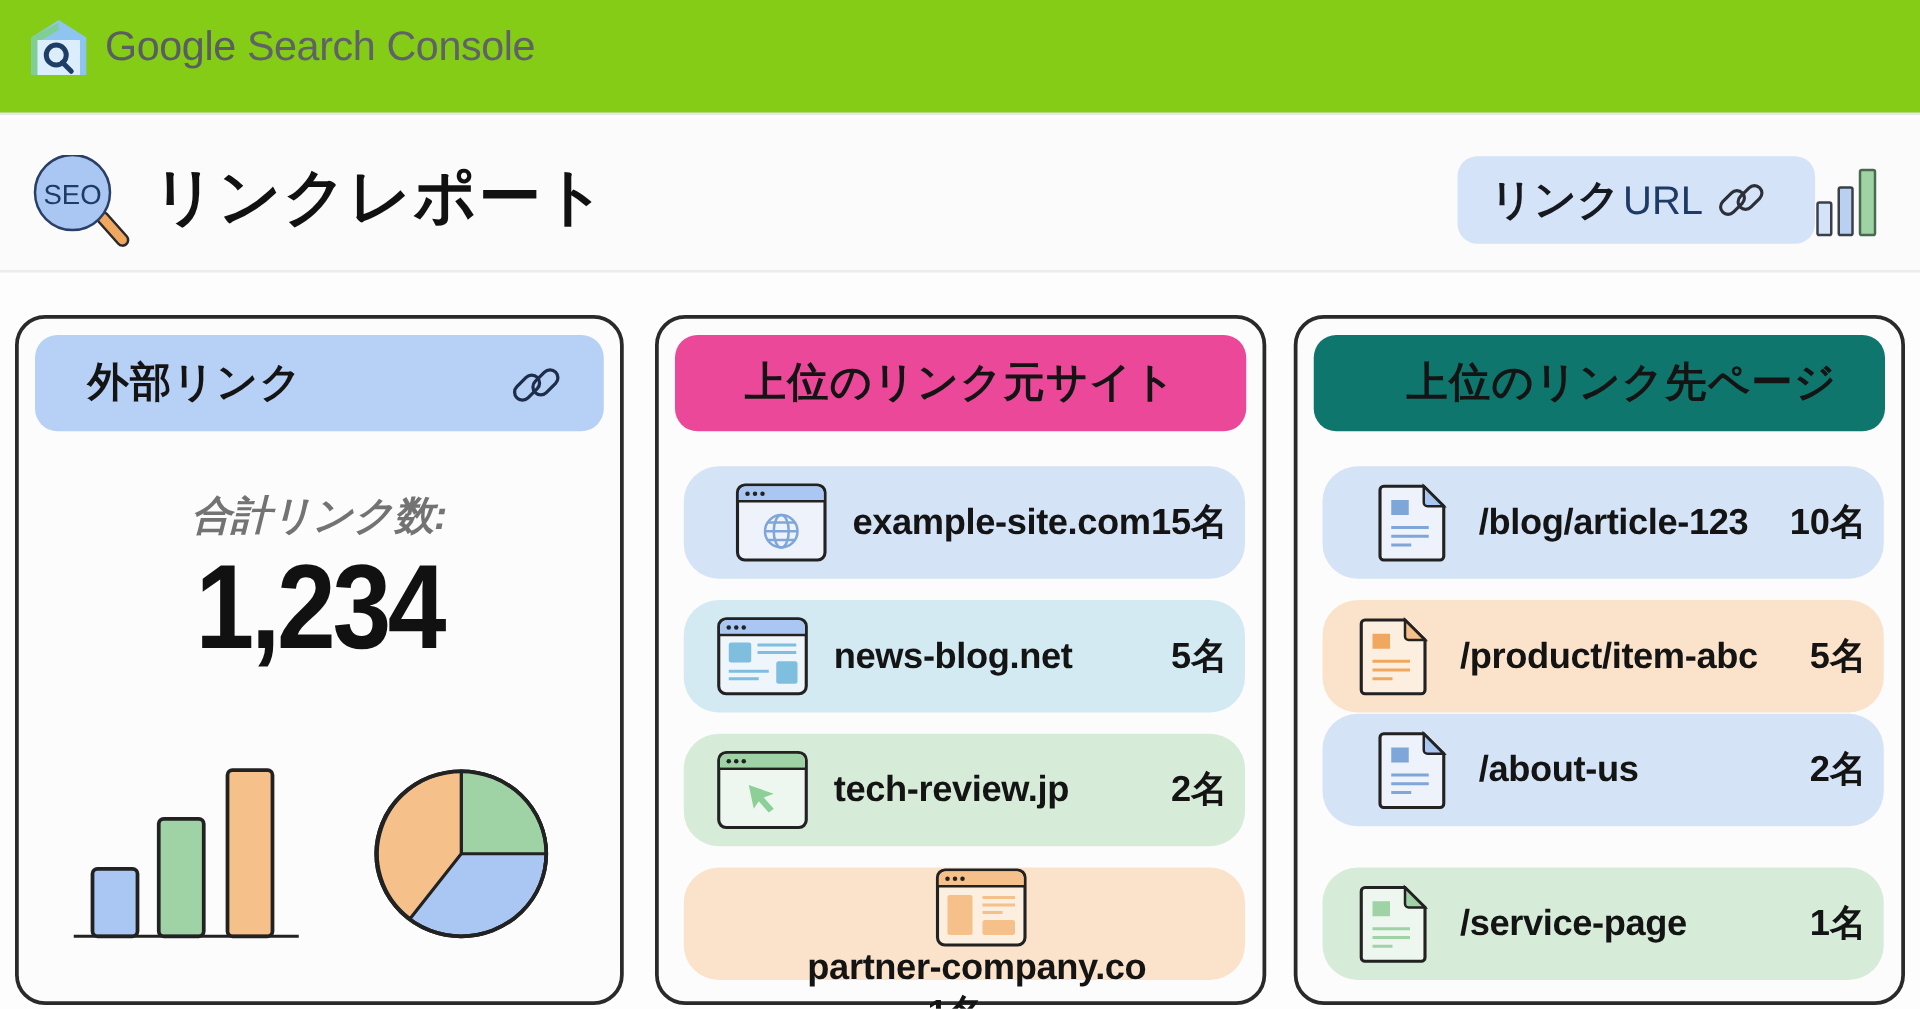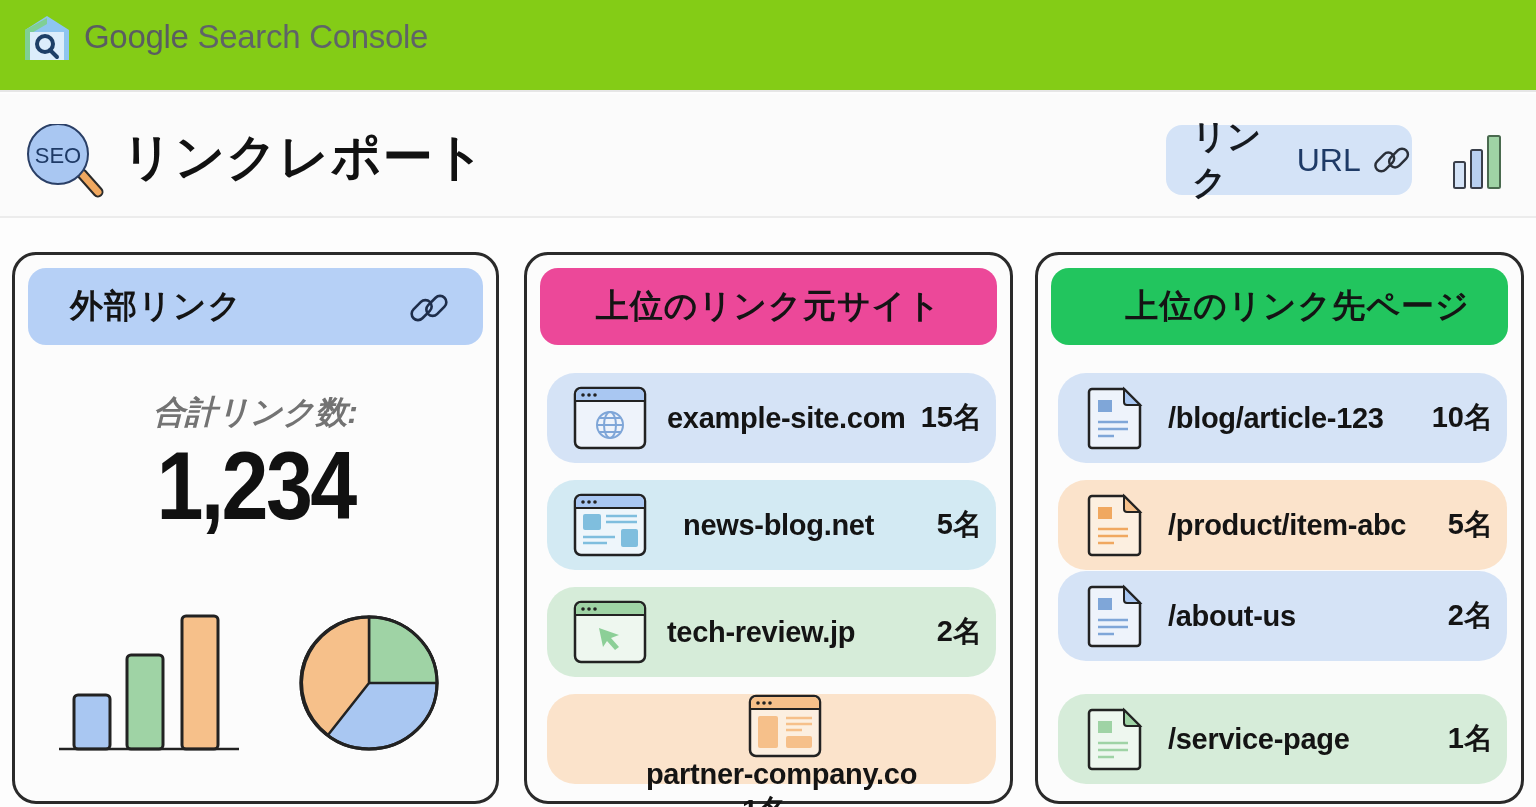--- a/index.html
+++ b/index.html
@@ -9,52 +9,52 @@
   
   .topbar { position: absolute; left: 0; top: 0; width: 1536px; height: 92px; background: #84cc16; border-bottom: 2px solid #e6e6e6; }
   .gsc-logo { position: absolute; left: 22px; top: 14px; width: 50px; height: 48px; }
   .gsc-title { position: absolute; left: 84px; top: 18px; font-size: 33px; color: #5f6368; letter-spacing: -0.3px; }
   .gsc-title .g { color: #5a5d61; font-weight: normal; }
 
   
   .pageheader { position: absolute; left: 0; top: 94px; width: 1536px; height: 124px; background: #fbfbfb; border-bottom: 2px solid #ececec; }
   .seo-icon { position: absolute; left: 24px; top: 30px; width: 84px; height: 76px; }
   .page-title { position: absolute; left: 122px; top: 30px; font-size: 50px; font-weight: bold; color: #111; letter-spacing: 1px; }
-  .link-url-btn { position: absolute; left: 1166px; top: 31px; width: 246px; height: 70px; background: #d4e3f7; border-radius: 16px; display: flex; align-items: center; padding-left: 26px; cursor: pointer; }
+  .link-url-btn { position: absolute; left: 1166px; top: 31px; width: 286px; height: 70px; background: #d4e3f7; border-radius: 16px; display: flex; align-items: center; padding-left: 26px; cursor: pointer; }
   .link-url-btn .jp { font-size: 34px; font-weight: bold; color: #161a20; }
   .link-url-btn .url { font-size: 32px; color: #1e3a66; margin-left: 2px; }
   .link-url-btn svg { margin-left: 10px; }
   .signal-icon { position: absolute; left: 1452px; top: 40px; width: 52px; height: 56px; }
 
   
   .card { position: absolute; top: 252px; height: 552px; background: #fcfcfc; border: 3px solid #2a2a2a; border-radius: 24px; }
   .card1 { left: 12px; width: 487px; }
   .card2 { left: 524px; width: 489px; }
   .card3 { left: 1035px; width: 489px; }
 
   .card-head { position: absolute; left: 13px; top: 13px; right: 13px; height: 77px; border-radius: 18px; display: flex; align-items: center; }
   .card1 .card-head { background: #b6d0f6; padding-left: 42px; }
   .card2 .card-head { background: #ec4899; justify-content: center; }
-  .card3 .card-head { background: #22c55e; justify-content: center; padding-left: 36px; }
+  .card3 .card-head { background: #0f766e; justify-content: center; padding-left: 36px; }
   .card-head .title { font-size: 33px; font-weight: bold; color: #141414; letter-spacing: 1px; }
   .card1 .card-head .link-icon { position: absolute; right: 32px; top: 18px; }
 
   .total-label { position: absolute; left: 0; right: 0; top: 136px; text-align: center; font-size: 32px; font-weight: bold; color: #737373; font-style: italic; }
   .total-value { position: absolute; left: 0; right: 0; top: 176px; text-align: center; font-size: 96px; font-weight: bold; color: #111; letter-spacing: -3px; font-family: "Liberation Sans Narrow", "Liberation Sans", sans-serif; transform: scaleX(0.88); }
   .mini-bar-chart { position: absolute; left: 40px; top: 355px; width: 190px; height: 145px; }
   .mini-pie-chart { position: absolute; left: 282px; top: 358px; width: 145px; height: 140px; }
 
   
   .row { position: absolute; left: 20px; right: 14px; height: 90px; border-radius: 28px; display: flex; align-items: center; }
   .row .icon { margin-left: 26px; width: 74px; height: 64px; flex: none; }
   .row .label { margin-left: 20px; font-size: 29px; font-weight: bold; color: #141414; flex: 1; white-space: nowrap; letter-spacing: -0.3px; }
   .row .count { font-size: 29px; font-weight: bold; color: #141414; margin-right: 14px; white-space: nowrap; }
   .card3 .row .icon { margin-left: 26px; width: 64px; height: 64px; }
 
-  .bg-blue { background: #d5e3f6; }
+  .bg-blue { background: #d5e3f6; padding-left: 15px; }
   .bg-cyan { background: #d3eaf3; }
   .bg-green { background: #d6ecd9; }
   .bg-orange { background: #fbe3cb; }
 </style>
 </head>
 <body>
 
 <div class="topbar">
   <svg class="gsc-logo" viewBox="0 0 50 48">
     <path d="M3 16 L25 2 L47 16 L47 46 L3 46 Z" fill="#8ec5f0"></path>
@@ -142,21 +142,21 @@
         <ellipse cx="37" cy="39" rx="6" ry="13"></ellipse>
         <line x1="24" y1="39" x2="50" y2="39"></line>
         <line x1="26" y1="32" x2="48" y2="32"></line>
         <line x1="26" y1="46" x2="48" y2="46"></line>
       </g>
     </svg>
     <span class="label">example-site.com</span>
     <span class="count">15名</span>
   </div>
 
-  <div class="row bg-cyan" style="top:225px;gap:16px;">
+  <div class="row bg-cyan" style="top:225px;">
     <svg class="icon" viewBox="0 0 74 64">
       <rect x="2" y="2" width="70" height="60" rx="6" fill="#eef6fb" stroke="#222" stroke-width="2.5"></rect>
       <path d="M3 8 a6 6 0 0 1 6 -5 h56 a6 6 0 0 1 6 5 v6 h-68 z" fill="#a9c7f2"></path>
       <line x1="2" y1="15" x2="72" y2="15" stroke="#222" stroke-width="2"></line>
       <circle cx="10" cy="9" r="1.8" fill="#222"></circle>
         <circle cx="16" cy="9" r="1.8" fill="#222"></circle>
         <circle cx="22" cy="9" r="1.8" fill="#222"></circle>
       <rect x="10" y="21" width="18" height="16" rx="2" fill="#7fbede"></rect>
       <rect x="48" y="36" width="17" height="18" rx="2" fill="#7fbede"></rect>
       <g stroke="#7fbede" stroke-width="2.5">

